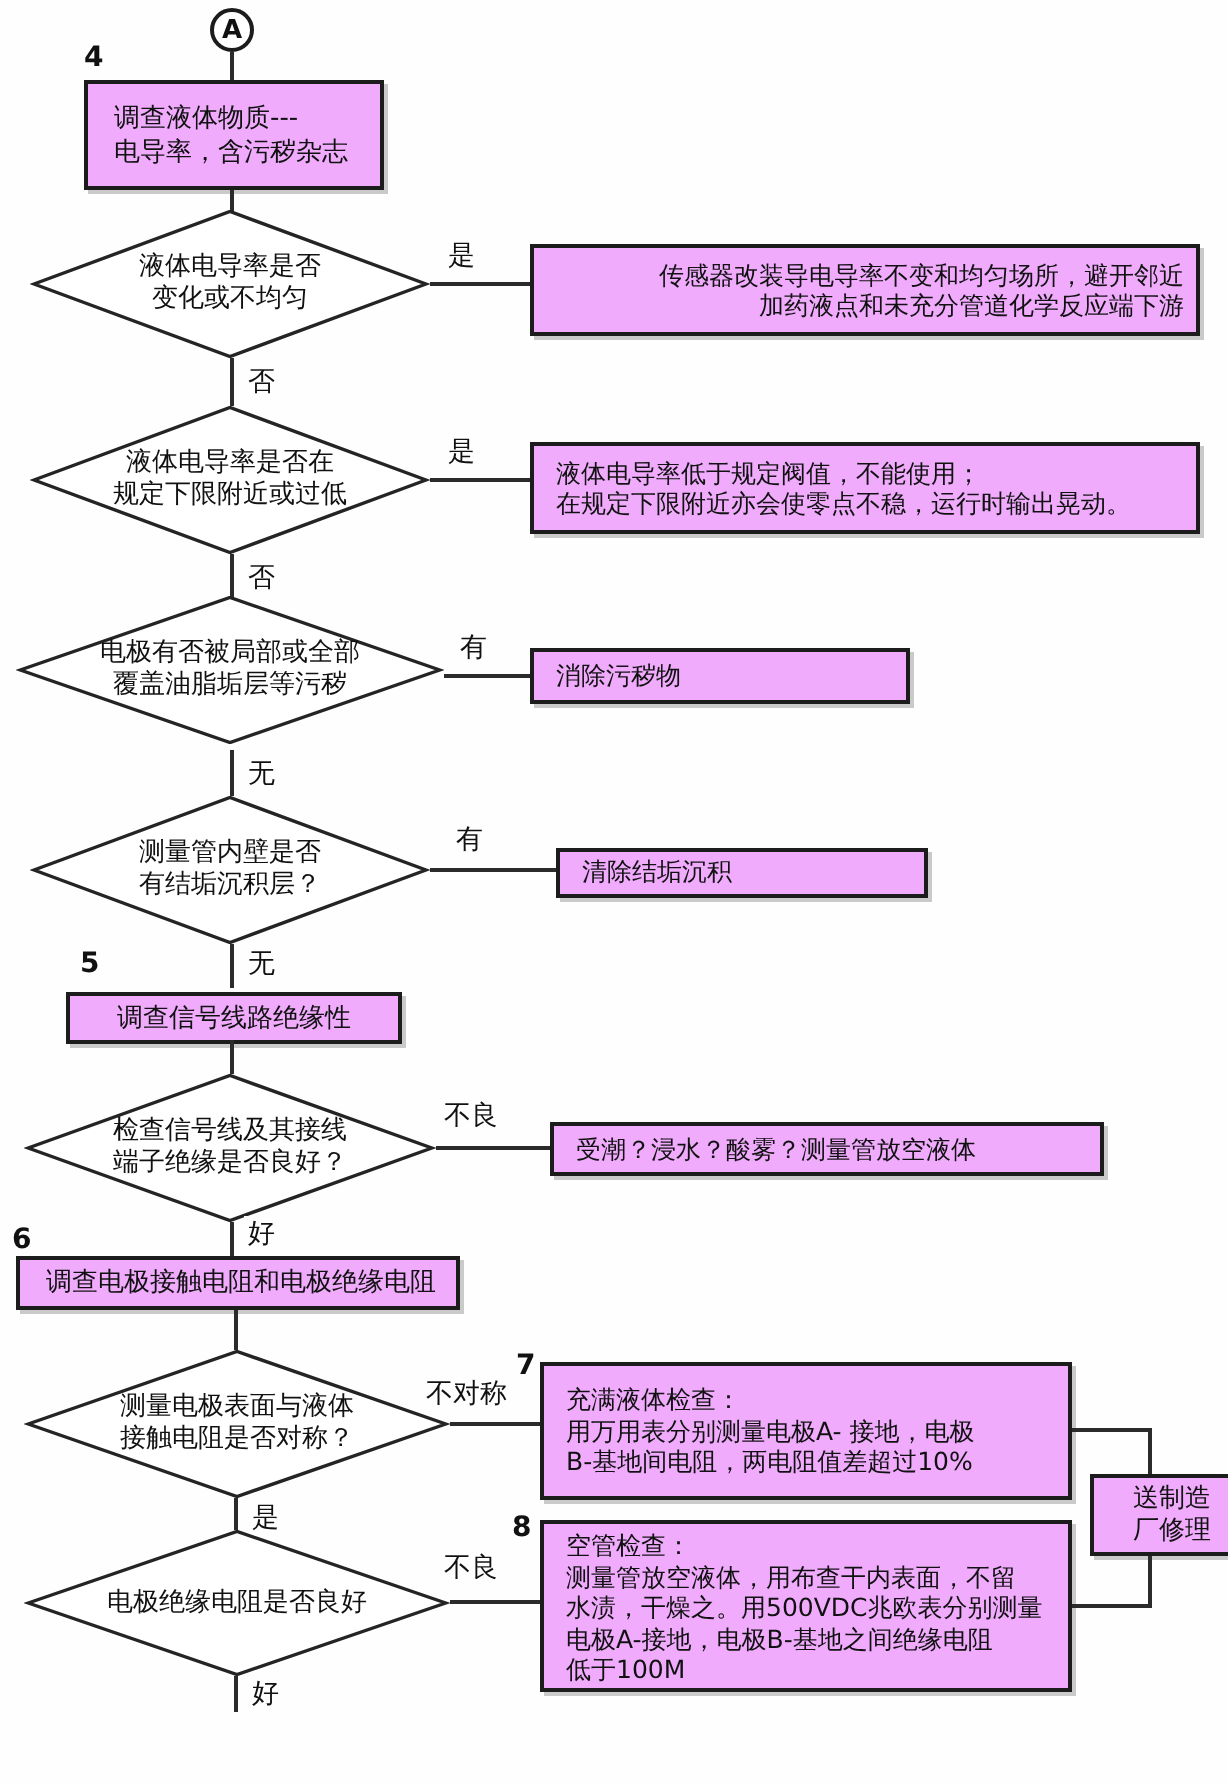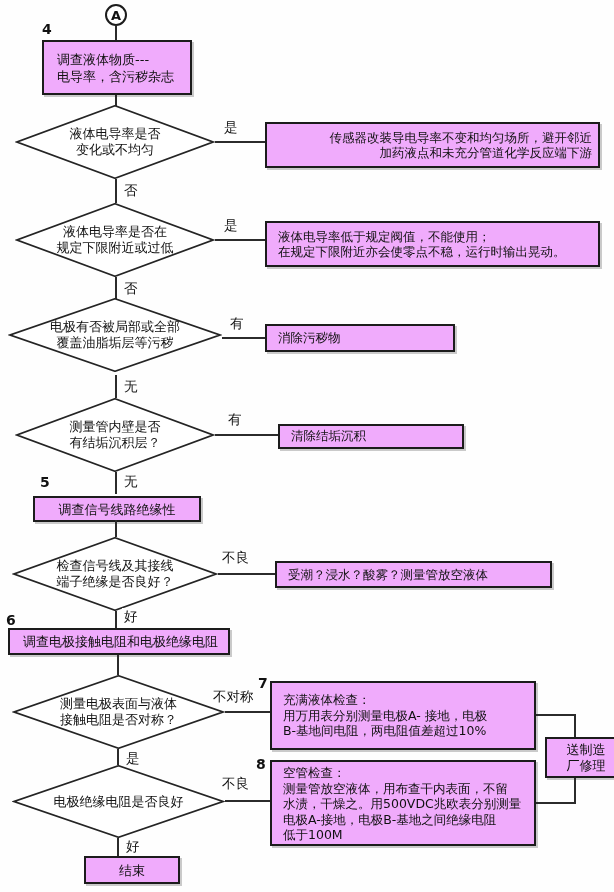--- a/index.html
+++ b/index.html
@@ -194,17 +194,14 @@
 
   <div class="ln hl" style="left:536px;top:714px;width:39px;"></div>
   <div class="ln vl" style="left:574px;top:714px;height:23px;"></div>
   <div class="rbox center" style="left:545px;top:737px;width:82px;height:41px;font-size:13px;">
     <div>送制造</div>
     <div>厂修理</div>
   </div>
   <div class="ln vl" style="left:574px;top:778px;height:26px;"></div>
   <div class="ln hl" style="left:536px;top:802px;width:39px;"></div>
 
-  <div class="pbox center" style="left:84px;top:856px;width:96px;height:28px;">
-    <div>结束</div>
-  </div>
 
 </div>
 
 </body></html>

